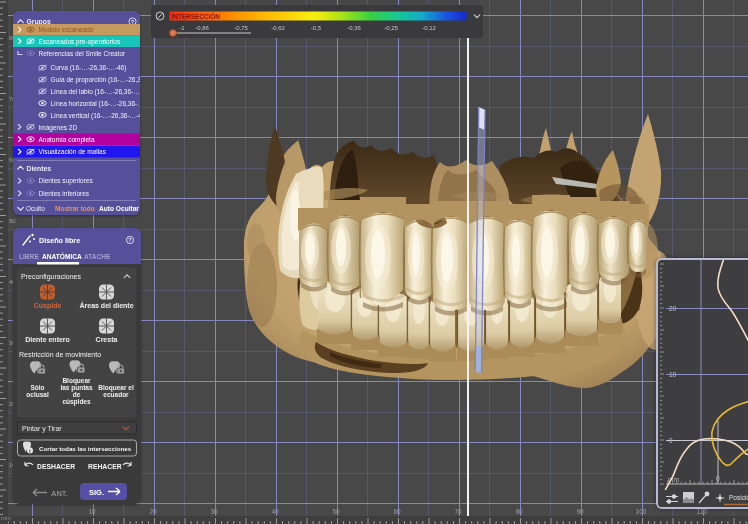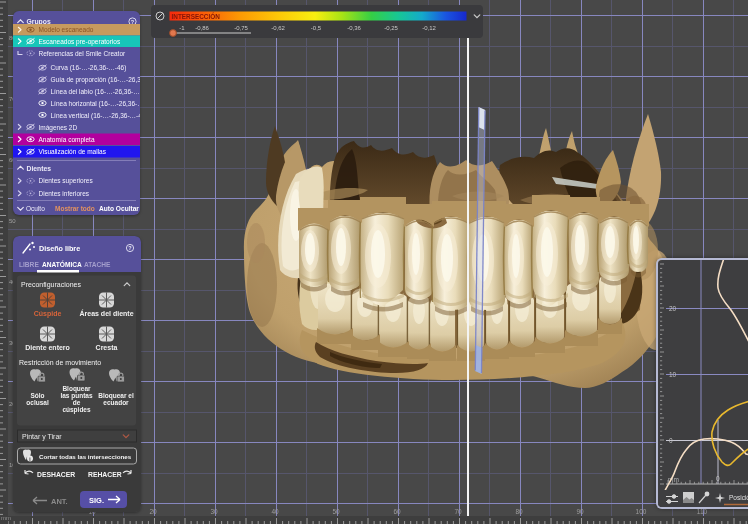--- a/index.html
+++ b/index.html
@@ -558,21 +558,21 @@
         <ellipse cx="0" cy="0" rx="3.7" ry="2.4" fill="none" stroke="#b9b3dd" stroke-width="0.8" stroke-dasharray="1.4,1.1"></ellipse>
         <circle cx="0" cy="0" r="0.9" fill="#b9b3dd"></circle>
       </g>
       <text x="25.5" y="184.9" font-size="6.5" fill="#f2f0fc">Dientes inferiores</text>
       <line x1="4" y1="189.5" x2="123" y2="189.5" stroke="#8f89c0" stroke-width="0.8"></line>
       <path d="M4.7,196.3 L7.5,199.1 L10.3,196.3" fill="none" stroke="#e8e6f6" stroke-width="1.2" stroke-linecap="round"></path>
       <text x="13" y="200.3" font-size="6.5" fill="#eceaf8">Oculto</text>
       <text x="42" y="200.3" font-size="6.5" fill="#e2925e" font-weight="bold">Mostrar todo</text>
       <text x="86" y="200.3" font-size="6.6" fill="#ffffff" font-weight="bold">Auto Ocultar</text>
     </svg></div>
-<div class="abs" style="left:13px;top:236px;width:128px;height:276px;border-radius:6px;overflow:hidden;box-shadow:0 1px 3px rgba(0,0,0,0.35)"><svg width="128" height="276" viewBox="0 0 128 276">
+<div class="abs" style="left:13px;top:228px;width:128px;height:276px;border-radius:6px;overflow:hidden;box-shadow:0 1px 3px rgba(0,0,0,0.35)"><svg width="128" height="276" viewBox="0 0 128 276">
       <rect x="0" y="0" width="128" height="276" rx="6" fill="#3a3a3a"></rect>
       <path d="M0,6 Q0,0 6,0 L122,0 Q128,0 128,6 L128,36 L0,36 Z" fill="#56509a"></path>
       <g stroke="#ffffff" stroke-width="1.3" stroke-linecap="round">
         <line x1="10" y1="17" x2="17" y2="8"></line>
       </g>
       <circle cx="19.5" cy="7" r="1.2" fill="#fff"></circle>
       <circle cx="21" y="11" cy="11" r="1" fill="#fff"></circle>
       <circle cx="17" cy="13.5" r="1" fill="#fff"></circle>
       <text x="26" y="15" font-size="7.2" fill="#ffffff" font-weight="bold">Diseño libre</text>
       <circle cx="117" cy="12" r="3.6" fill="none" stroke="#e8e6f6" stroke-width="0.9"></circle>

